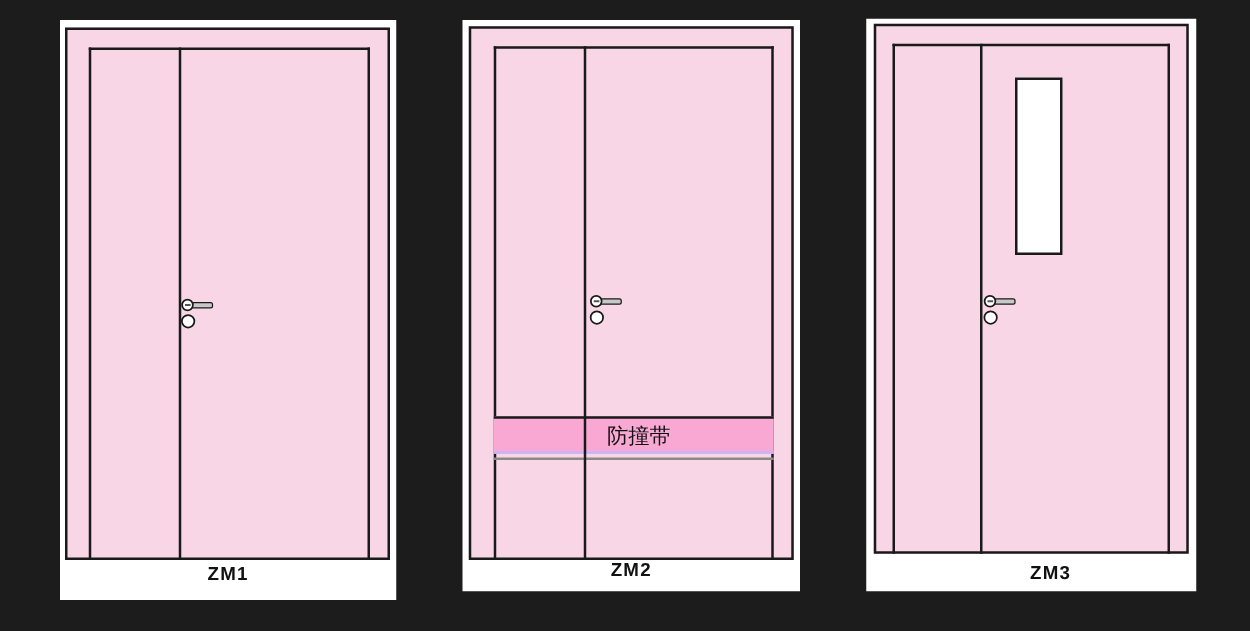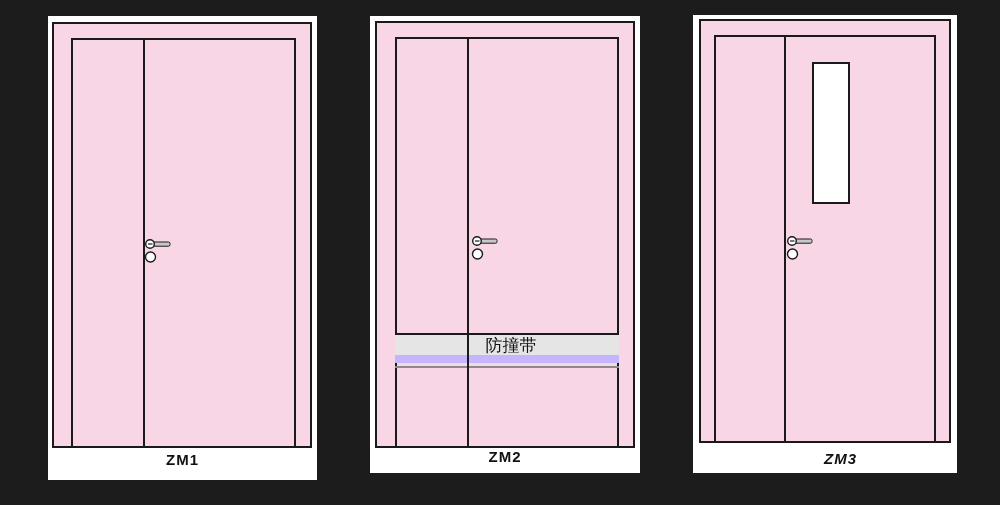--- a/index.html
+++ b/index.html
@@ -8,22 +8,22 @@
   .stage { position: absolute; left: 0; top: 0; width: 1000px; height: 505px; background: #1c1c1c; }
 
   .card { position: absolute; background: #ffffff; }
 
   .frame { position: absolute; background: #f8d6e6; border: 2px solid #1a1a1a; }
 
   .leaves { position: absolute; border: 2px solid #1a1a1a; border-bottom: none; }
 
   .divider { position: absolute; width: 2px; background: #1a1a1a; }
 
-  .strip { position: absolute; background: #e5e5e5;
-           border-top: 2px solid #1a1a1a; border-bottom: 8px solid #c4b5fd; }
+  .strip { position: absolute; background: #f9a8d4;
+           border-top: 2px solid #1a1a1a; border-bottom: 2px solid #c4b5fd; }
   .strip-shadow { position: absolute; height: 2px; background: #8a8a8a; }
   .strip-text { position: absolute; top: 0; height: 100%; display: flex;
                 align-items: center; justify-content: center;
                 font-family: "DejaVu Serif", serif; font-size: 17px; color: #111; }
 
   .window { position: absolute; background: #ffffff; border: 2px solid #1a1a1a; }
 
   .handle-svg { position: absolute; width: 30px; height: 30px; }
 
   .panel-label { position: absolute; display: flex; align-items: center; justify-content: center;
@@ -48,21 +48,21 @@
   #handle2 { left: 101px; top: 218px; }
   #label2  { left: 0;     top: 430px; width: 270px; height: 20px; }
 
   
   #card3   { left: 693px; top: 15px; width: 264px; height: 458px; }
   #frame3  { left: 6px;   top: 4px;  width: 252px; height: 424px; }
   #leaves3 { left: 21px;  top: 20px; width: 222px; height: 408px; }
   #divider3{ left: 91px;  top: 20px; height: 408px; }
   #window3 { left: 119px; top: 47px; width: 38px; height: 142px; }
   #handle3 { left: 93px;  top: 219px; }
-  #label3  { left: 0;     top: 428px; width: 295px; height: 30px; font-style: italic; }
+  #label3  { left: 0;     top: 428px; width: 295px; height: 30px; }
 </style>
 </head>
 <body>
 
 <div class="stage">
 
   <div class="card" id="card1">
     <div class="frame" id="frame1"></div>
     <div class="leaves" id="leaves1"></div>
     <div class="divider" id="divider1"></div>

